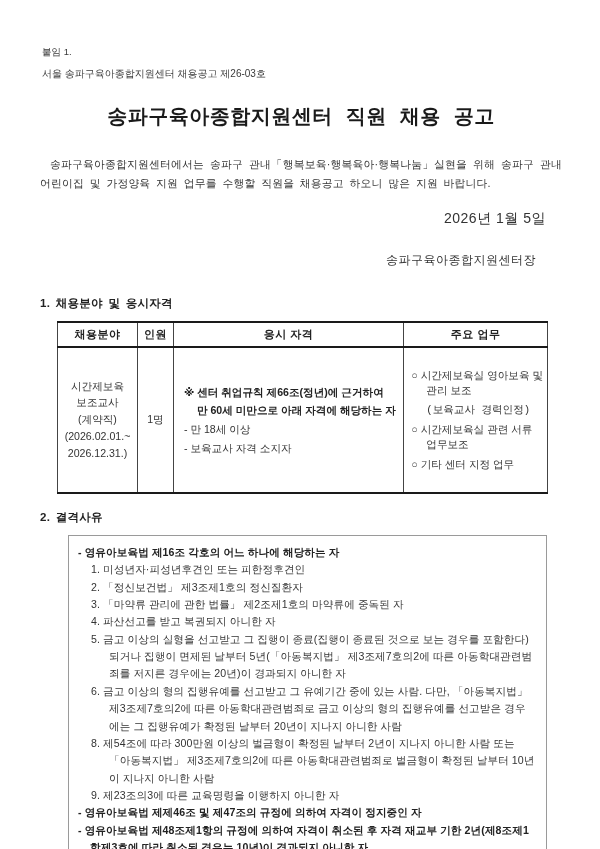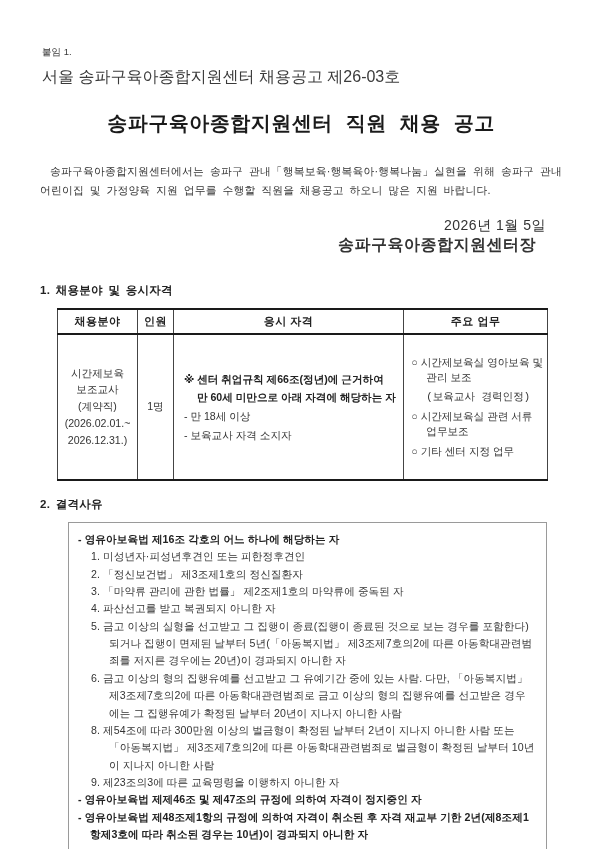--- a/index.html
+++ b/index.html
@@ -17,21 +17,21 @@
     box-sizing: border-box;
     padding: 46px 38px 0 40px;
     overflow: hidden;
   }
   .small-note {
     font-size: 9.5px;
     color: #3a3a3a;
     margin: 0 0 8px 2px;
   }
   .doc-number {
-    font-size: 16px;
+    font-size: 10px;
     color: #3a3a3a;
     margin: 0 0 0 2px;
   }
   .doc-title {
     text-align: center;
     font-size: 20px;
     font-weight: bold;
     color: #1a1a1a;
     letter-spacing: 0.5px;
     word-spacing: 7px;
@@ -49,27 +49,26 @@
   }
   .date-line {
     margin-top: 17px;
     text-align: right;
     font-size: 14px;
     color: #333333;
     padding-right: 16px;
     letter-spacing: 0.5px;
   }
   .signer-line {
-    margin-top: 0;
+    margin-top: 24px;
     text-align: right;
-    font-size: 16px;
+    font-size: 12px;
     color: #333333;
     padding-right: 26px;
     letter-spacing: 0.5px;
-    font-weight: bold;
   }
   .section-heading {
     font-size: 11.5px;
     font-weight: bold;
     color: #222222;
     letter-spacing: 0.3px;
     word-spacing: 2px;
   }
   .s1-heading { margin-top: 27px; }
   .s2-heading { margin-top: 16px; }

